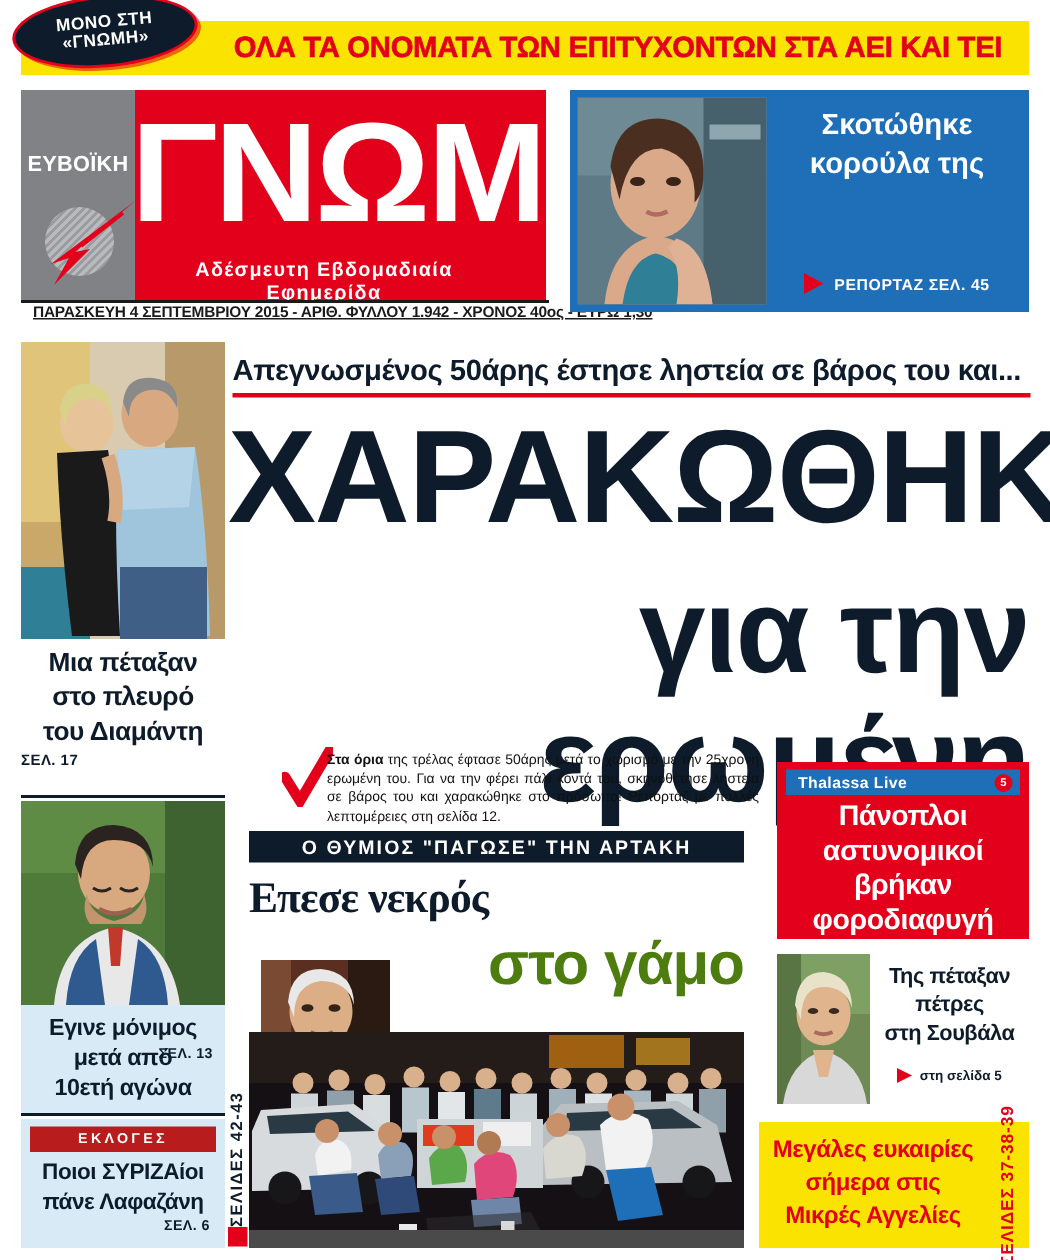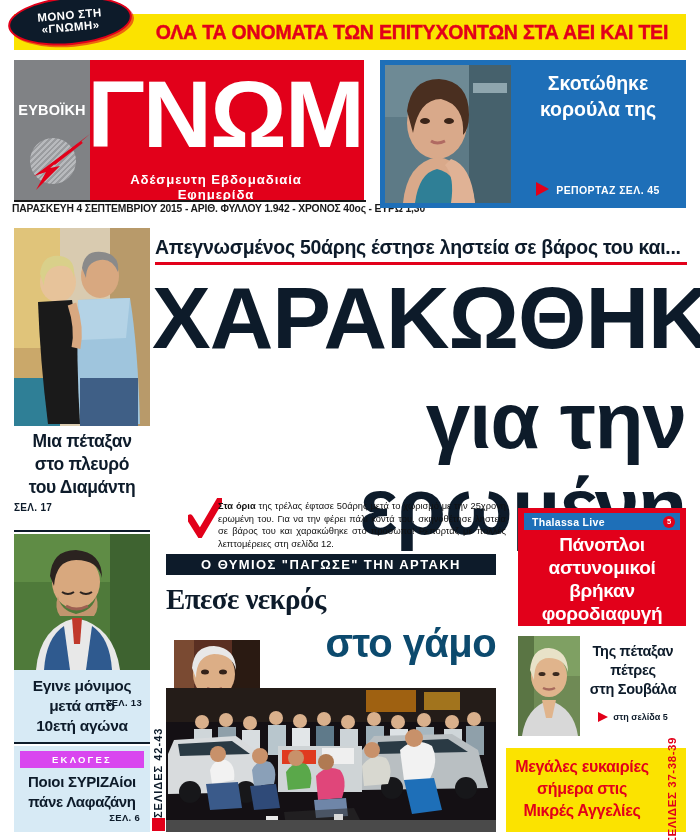--- a/index.html
+++ b/index.html
@@ -69,23 +69,24 @@
     font-family:"Liberation Sans", sans-serif;
     transform:scaleX(1.02);
   }
   .mh-sub{
     position:absolute;left:76px;top:112px;width:218px;height:22px;
     color:#ffffff;font-size:13.2px;font-weight:bold;text-align:center;
     letter-spacing:.9px;
     margin-left:17px;
   }
   .mh-dateline{
-    position:absolute;left:12px;top:203px;width:352px;height:16px;
+    position:absolute;left:22px;top:203px;width:352px;height:16px;
     color:#1a1a1a;font-size:10.3px;font-weight:bold;white-space:nowrap;
     letter-spacing:-.15px;
+    text-decoration:underline;
   }
   .mh-rule{
     position:absolute;left:14px;top:200px;width:352px;height:1.5px;background:#1a1a1a;
   }
 
   
   .tr-box{
     position:absolute;left:380px;top:60px;width:306px;height:148px;
     background:#1e6fb8;
   }
@@ -169,21 +170,21 @@
     position:absolute;right:8px;top:27px;
     color:#0d1b2a;font-weight:bold;font-size:9.5px;letter-spacing:.3px;
   }
 
   .l-block3{
     position:absolute;left:14px;top:746px;width:136px;height:86px;
     background:#d7eaf5;
   }
   .l-tag{
     position:absolute;left:6px;top:5px;width:124px;height:17px;
-    background:#d946ef;color:#ffffff;font-weight:bold;font-size:9.5px;
+    background:#b91c1c;color:#ffffff;font-weight:bold;font-size:9.5px;
     letter-spacing:2.2px;display:flex;align-items:center;justify-content:center;
   }
   .l-block3 .t{
     position:absolute;left:0;top:26px;width:136px;
     color:#0d1b2a;font-weight:bold;font-size:15px;line-height:20px;
     text-align:center;letter-spacing:-.3px;
   }
   .l-block3 .p{
     position:absolute;right:10px;top:66px;
     color:#0d1b2a;font-weight:bold;font-size:9.5px;letter-spacing:.3px;
@@ -207,21 +208,21 @@
     background:#0d1b2a;color:#ffffff;font-weight:bold;font-size:13px;
     letter-spacing:1.4px;display:flex;align-items:center;justify-content:center;
   }
   .c-head1{
     position:absolute;left:166px;top:578px;width:330px;height:42px;
     color:#0d1b2a;font-weight:bold;font-size:29px;line-height:42px;
     text-align:left;letter-spacing:-.6px;font-family:Liberation Serif, serif;
   }
   .c-head2{
     position:absolute;left:166px;top:622px;width:330px;height:42px;
-    color:#0c4a6e;font-weight:bold;font-size:40px;line-height:42px;
+    color:#4d7c0f;font-weight:bold;font-size:40px;line-height:42px;
     text-align:right;letter-spacing:-.6px;
   }
   .c-photo-sm{
     position:absolute;left:174px;top:640px;width:86px;height:84px;
     overflow:hidden;background:#5a3a2a;
   }
   .c-photo-big{
     position:absolute;left:166px;top:688px;width:330px;height:144px;
     overflow:hidden;background:#1a1410;
   }

